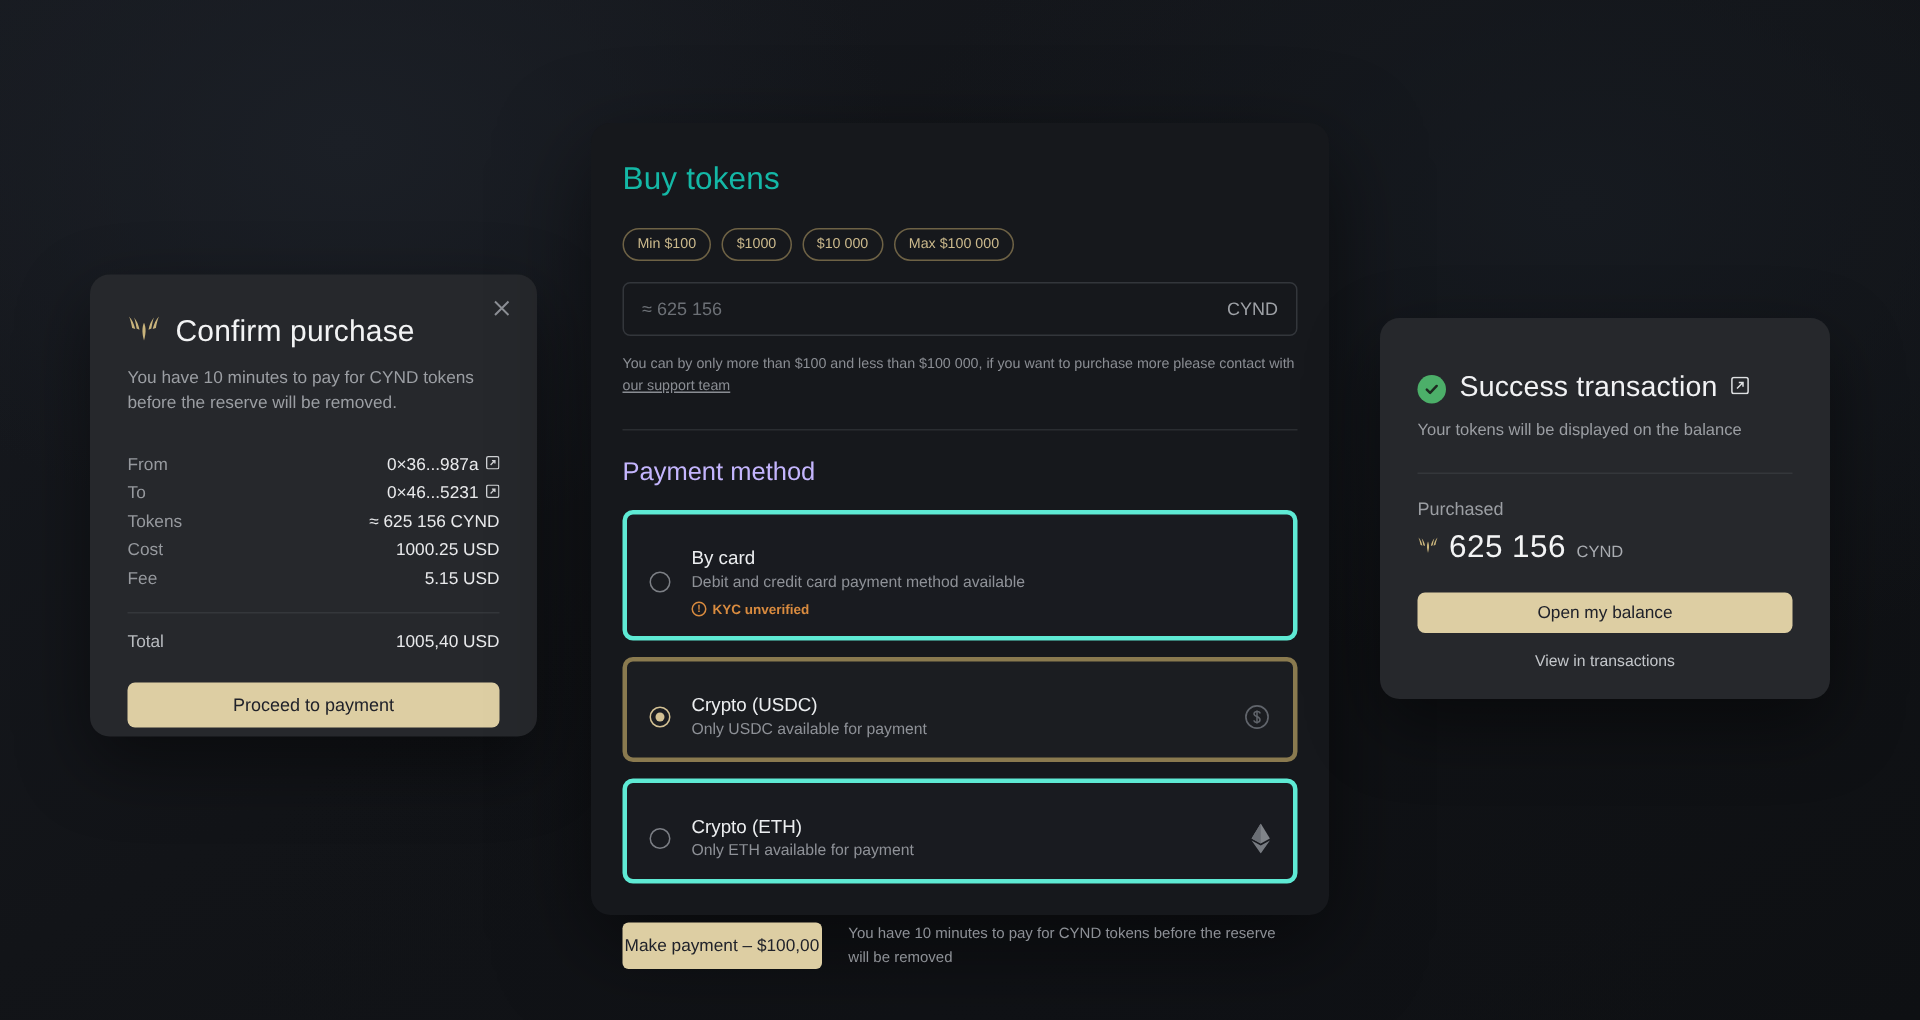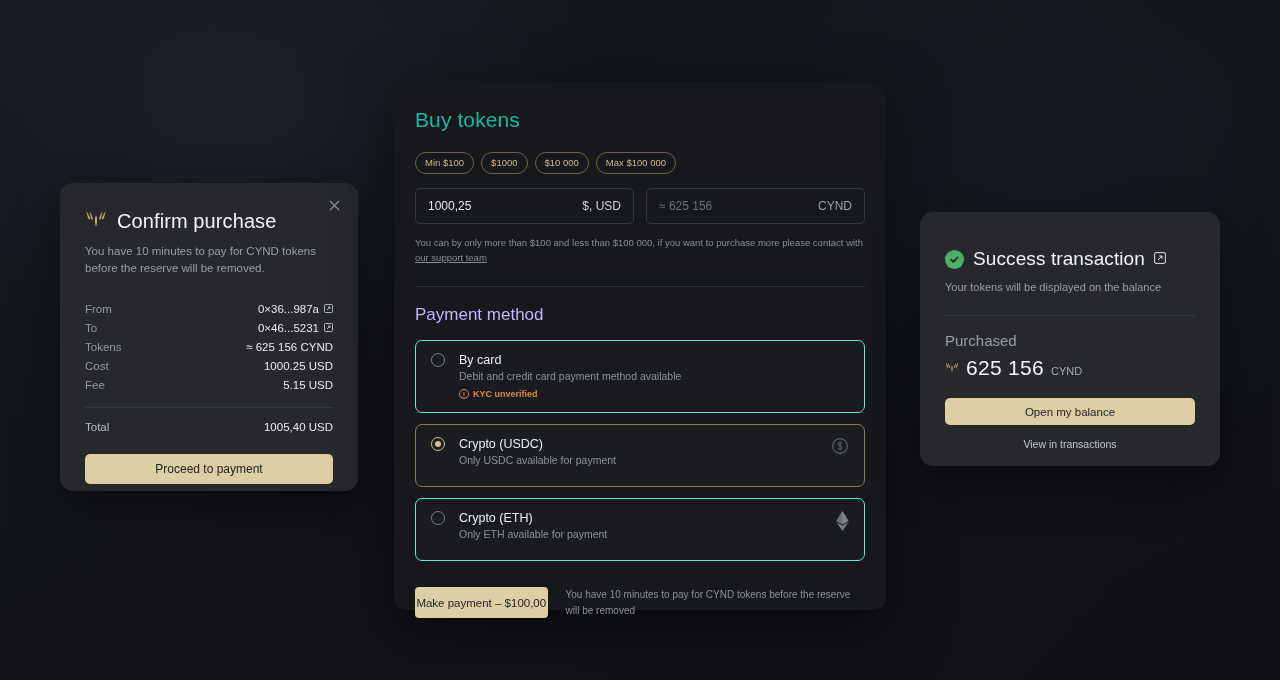--- a/index.html
+++ b/index.html
@@ -91,24 +91,24 @@
   .hint {
     margin-top:12px; font-size:9.5px; line-height:1.55;
     color:#8a8d93;
   }
   .hint a { color:#8a8d93; text-decoration:underline; }
   .section-div { height:1px; background:#2a2d31; margin:21px 0 18px; }
   .pm-title { font-size:17px; color:#c4b5fd; }
 
   .pm-list { margin-top:15px; display:flex; flex-direction:column; gap:11px; }
   .pm {
-    border:1px solid #5eead4; border-radius:7px;
+    border:3px solid #5eead4; border-radius:7px;
     background:#191b20; position:relative;
-    padding:12px 15px 13px 15px;
-    display:flex; align-items:flex-start; gap:14px;
+    padding:22px 15px 13px 15px;
+    display:flex; align-items:center; gap:14px;
     cursor:pointer; min-height:63px;
   }
   .pm.selected { border-color:#8a7a4f; background:#1b1d21; }
   .radio {
     width:14px; height:14px; border-radius:50%;
     border:1.4px solid #7c7f85; flex:0 0 14px;
     display:flex; align-items:center; justify-content:center;
   }
   .pm.selected .radio { border-color:#d3c194; }
   .radio .dot {
@@ -144,21 +144,21 @@
   }
   .sx-head { display:flex; align-items:center; gap:9px; }
   .sx-title { font-size:19px; color:#f1f2f4; letter-spacing:.1px; }
   .check {
     width:19px; height:19px; border-radius:50%;
     background:#4caf69; display:flex; align-items:center;
     justify-content:center; flex:0 0 19px;
   }
   .sx-sub { margin-top:11px; font-size:11px; color:#9b9ea3; }
   .sx-div { height:1px; background:#34373b; margin:22px 0 16px; }
-  .sx-label { font-size:15px; color:#9b9ea3; }
+  .sx-label { font-size:12px; color:#9b9ea3; }
   .sx-amount {
     margin-top:7px; display:flex; align-items:baseline; gap:7px;
   }
   .sx-amount .num { font-size:21px; color:#f3f4f5; letter-spacing:.3px; }
   .sx-amount .tic { font-size:11px; color:#a9acb1; }
   #open-balance-btn { margin-top:18px; width:100%; height:27px; font-size:11.5px; }
   #view-tx {
     display:block; margin-top:13px; text-align:center;
     font-size:10.5px; color:#c3c6ca; cursor:pointer;
   }
@@ -250,24 +250,20 @@
   <div class="buy-title">Buy tokens</div>
 
   <div class="chips">
     <button class="chip">Min $100</button>
     <button class="chip">$1000</button>
     <button class="chip">$10 000</button>
     <button class="chip">Max $100 000</button>
   </div>
 
   <div class="inputs">
-    <div class="field">
-      <span class="val">1000,25</span>
-      <span class="unit">$, USD</span>
-    </div>
     <div class="field">
       <span class="val muted">≈ 625 156</span>
       <span class="unit dim">CYND</span>
     </div>
   </div>
 
   <div class="hint">
     <span>You can by only more than $100 and less than $100 000, if you want to purchase more please contact with </span><a>our support team</a>
   </div>
 

